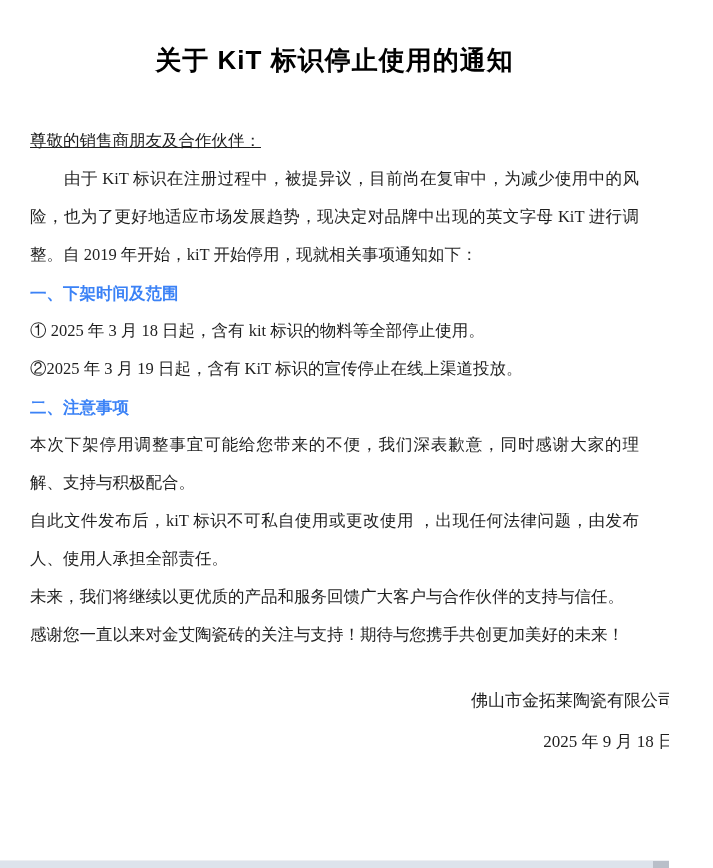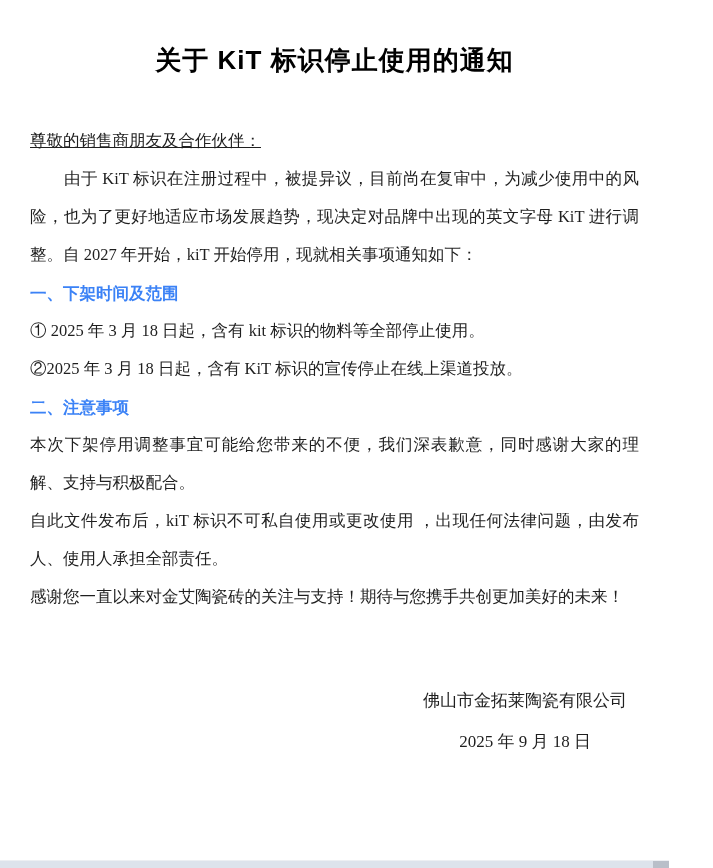--- a/index.html
+++ b/index.html
@@ -45,21 +45,21 @@
     font-weight: 700;
     font-size: 16.5px;
     line-height: 38px;
     color: #3b82f6;
   }
   .signature-block {
     position: absolute;
     top: 680px;
     left: 375px;
     width: 300px;
-    text-align: center;
+    text-align: right;
     font-size: 17px;
     line-height: 41px;
   }
   .bottom-bar {
     position: absolute;
     left: 0;
     bottom: 0;
     width: 713px;
     height: 7px;
     border-top: 1px solid #edeff3;
@@ -75,34 +75,35 @@
 </head>
 <body>
 
 <div class="page" style="color: rgb(31, 31, 31);">
   <div class="content">
 
     <h1 class="doc-title">关于 KiT 标识停止使用的通知</h1>
 
     <p class="salutation">尊敬的销售商朋友及合作伙伴：</p>
 
-    <p class="para first-indent">由于 KiT 标识在注册过程中，被提异议，目前尚在复审中，为减少使用中的风险，也为了更好地适应市场发展趋势，现决定对品牌中出现的英文字母 KiT 进行调整。自 2027 年开始，kiT 开始停用，现就相关事项通知如下：</p>
+    <p class="para first-indent">由于 KiT 标识在注册过程中，被提异议，目前尚在复审中，为减少使用中的风险，也为了更好地适应市场发展趋势，现决定对品牌中出现的英文字母 KiT 进行调整。自 2019 年开始，kiT 开始停用，现就相关事项通知如下：</p>
 
     <p class="sec-heading">一、下架时间及范围</p>
 
     <p class="para">① 2025 年 3 月 18 日起，含有 kit 标识的物料等全部停止使用。</p>
 
-    <p class="para">②2025 年 3 月 18 日起，含有 KiT 标识的宣传停止在线上渠道投放。</p>
+    <p class="para">②2025 年 3 月 19 日起，含有 KiT 标识的宣传停止在线上渠道投放。</p>
 
     <p class="sec-heading">二、注意事项</p>
 
     <p class="para">本次下架停用调整事宜可能给您带来的不便，我们深表歉意，同时感谢大家的理解、支持与积极配合。</p>
 
     <p class="para">自此文件发布后，kiT 标识不可私自使用或更改使用 ，出现任何法律问题，由发布人、使用人承担全部责任。</p>
 
+    <p class="para">未来，我们将继续以更优质的产品和服务回馈广大客户与合作伙伴的支持与信任。</p>
 
     <p class="para">感谢您一直以来对金艾陶瓷砖的关注与支持！期待与您携手共创更加美好的未来！</p>
   </div>
 
   <div class="signature-block">
     <div>佛山市金拓莱陶瓷有限公司</div>
     <div>2025 年 9 月 18 日</div>
   </div>
 
   <div class="bottom-bar" style="background: rgb(221, 227, 236);">

